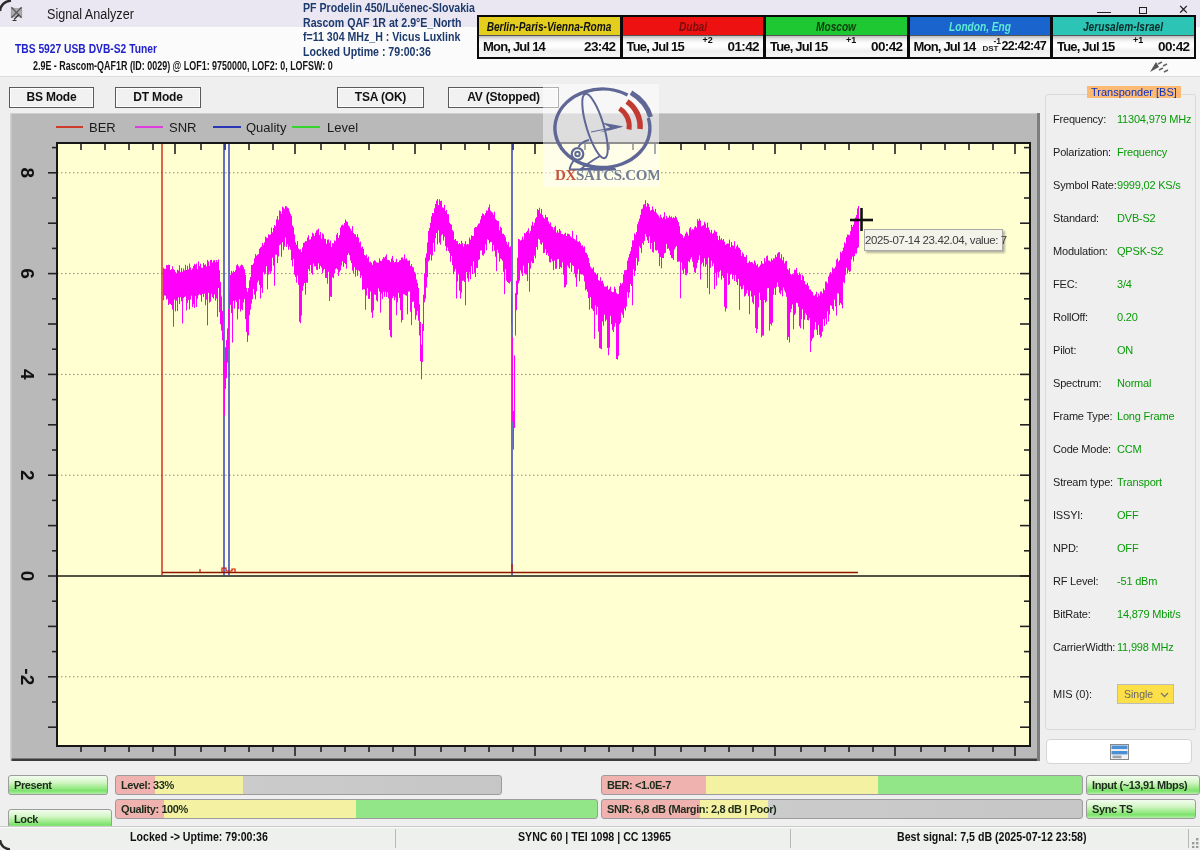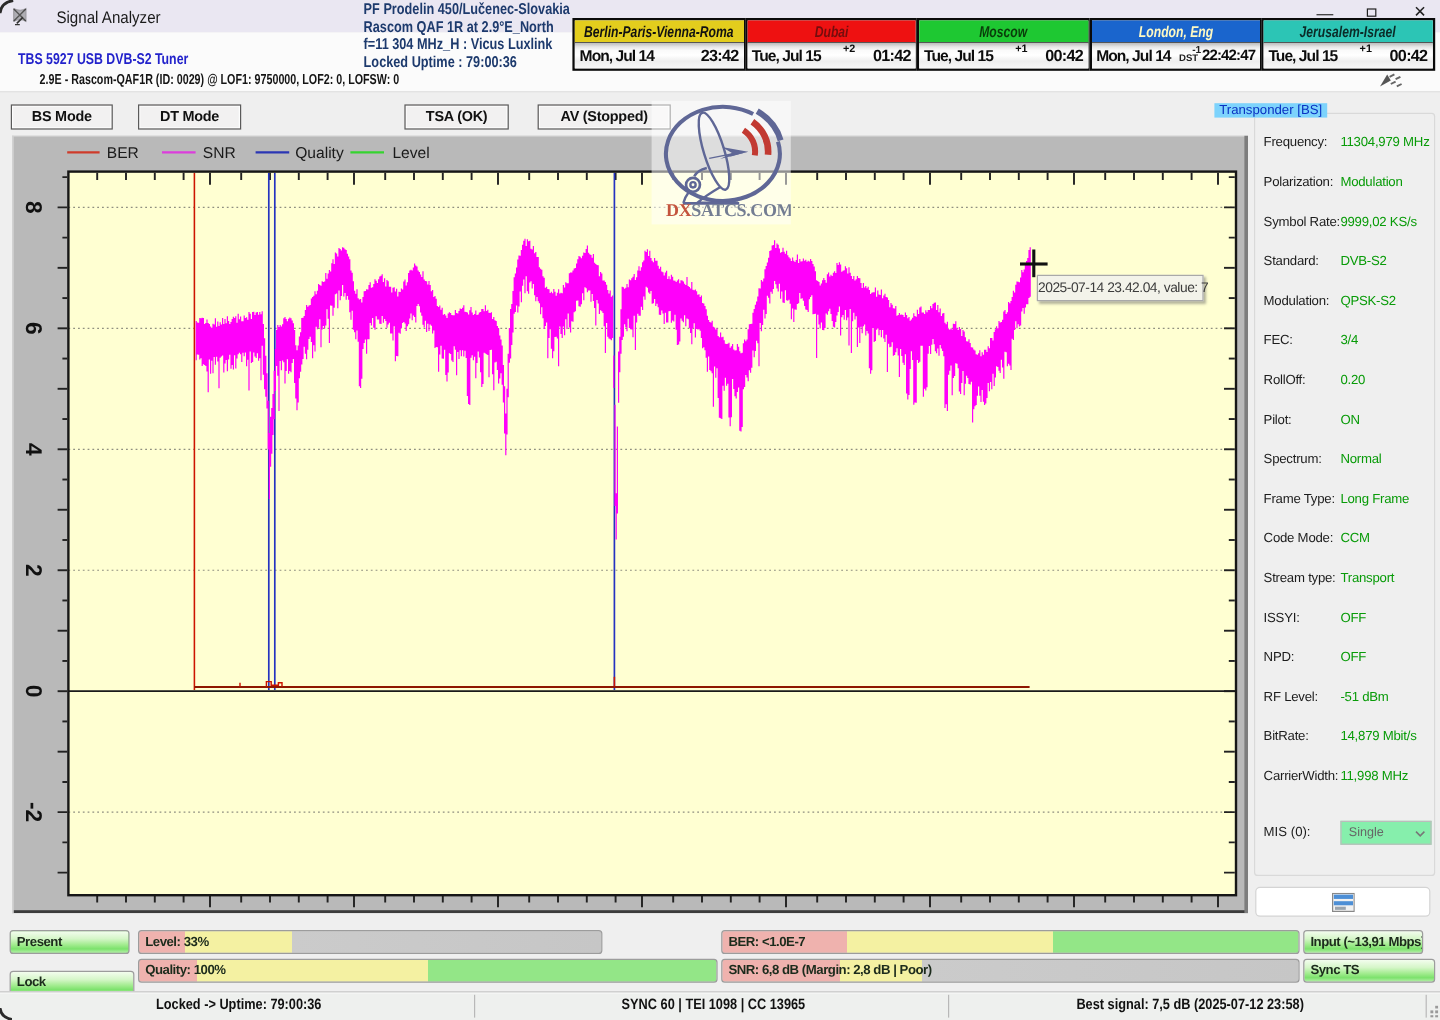--- a/index.html
+++ b/index.html
@@ -20,25 +20,25 @@
 .ct { position:absolute; right:4px; top:3px; font-size:13.5px; letter-spacing:-0.6px;}
 .sup { position:absolute; left:80px; top:-1px; font-size:9px; }
 .dst { position:absolute; left:73px; top:8px; font-size:8px; color:#222;}
 .supm { position:absolute; left:11px; top:-8px; font-size:8.5px;}
 .tab { position:absolute; top:87px; height:21px; background:#f2f1f1; border:1px solid #5a5a5a; box-shadow:inset 0 0 0 1px #fdfdfd; font-size:12px; font-weight:bold; color:#111; text-align:center; line-height:19px; letter-spacing:-0.2px;}
 .tabactive { top:84px; height:25px; background:#ffffff; border:1px solid #3c3c3c; line-height:24px;margin-top:32px; }
 #chartpanel { left:10px; top:113px; width:1030px; height:483px; }
 #logo { left:543px; top:84px; width:116px; height:103px; background:rgba(255,255,255,0.52); }
 #tooltip { left:864px; top:229px; width:139px; height:22px; background:#f3f3ea; border:1px solid #a9a9a9; box-shadow:2px 2px 2px rgba(90,90,90,0.45); font-size:11.5px; color:#3c3c3c; line-height:20px; text-align:center; letter-spacing:-0.4px; white-space:nowrap;}
 #gbox { left:1045px; top:94px; width:151px; height:636px; border:1px solid #d9d9d9; border-radius:3px; }
-#gboxtitle { left:1012px; top:86px; font-size:11px; color:#0a31c2; background:#7dd3fc; padding:0 4px; }
+#gboxtitle { left:1087px; top:86px; font-size:11px; color:#0a31c2; background:#fdba74; padding:0 4px; }
 .tl { position:absolute; left:1053px; font-size:11px; color:#1c1c1c; letter-spacing:-0.2px;}
 .tv { position:absolute; left:1117px; font-size:11px; font-weight:normal; color:#089b08; letter-spacing:-0.2px; white-space:nowrap;}
 #mislab { left:1053px; top:688px; font-size:11px; color:#1c1c1c; }
-#misdd { left:1117px; top:684px; width:76px; height:20px; background:#86efac; border:1px solid #bcbcbc; font-size:10.5px; color:#666; line-height:18px; padding-left:6px; }
+#misdd { left:1117px; top:684px; width:57px; height:20px; background:#fde047; border:1px solid #bcbcbc; font-size:10.5px; color:#666; line-height:18px; padding-left:6px; }
 
 #savebtn { left:1046px; top:739px; width:146px; height:25px; background:#ffffff; border:1px solid #d4d4d4; border-radius:4px; text-align:center; padding-top:4px; }
 .bar { position:absolute; height:20px; border:1px solid #9c9c9c; border-radius:3px; font-size:11px; font-weight:bold; color:#1c2b1c; line-height:18px; padding-left:5px; letter-spacing:-0.4px; white-space:nowrap; overflow:hidden;}
 .gloss { background-image:linear-gradient(180deg, rgba(255,255,255,0.75) 0%, rgba(255,255,255,0.25) 38%, rgba(255,255,255,0) 55%, rgba(0,0,0,0.05) 100%); }
 #statusbar { left:0; top:826px; width:1200px; height:24px; background:#eef0ee; border-top:1px solid #c9c9c9; box-shadow:inset 0 1px 0 #fafafa; }
 .sbtext { position:absolute; top:830px; font-size:12.5px; font-weight:bold; color:#111; transform:scaleX(0.85); transform-origin:0 0; white-space:nowrap;}
 .sbsep { position:absolute; top:829px; width:1px; height:19px; background:#b8b8b8; }
 </style></head>
 <body>
 <div class="abs" id="titlebar"></div>
@@ -84,21 +84,21 @@
   <div class="ctitle" style="background:#1ec832;color:#0a3d0a">
       <span class="cts">Moscow</span>
     </div>
   <div class="cdate">
       <span class="cd">Tue, Jul 15</span>
       <span class="sup">+1</span>
       <span class="ct">00:42</span>
     </div>
 </div>
 <div class="clock" style="left:907.5px">
-  <div class="ctitle" style="background:#1a65cd;color:#fef9c3">
+  <div class="ctitle" style="background:#1a65cd;color:#5eead4">
       <span class="cts">London, Eng</span>
     </div>
   <div class="cdate">
       <span class="cd">Mon, Jul 14</span>
       <span class="dst">DST<span class="supm">-1</span></span>
       <span class="ct" style="font-size:12.5px;letter-spacing:-0.7px">22:42:47</span>
     </div>
 </div>
 <div class="clock" style="left:1051px">
   <div class="ctitle" style="background:#2cc5b5;color:#0b2b28">
@@ -319,21 +319,21 @@
 <path d="M 62 45.5 L 80.5 42.5 L 66 46.5 Z"></path>
 </g>
 <text x="12" y="96" font-family="Liberation Serif, serif" font-size="15px" font-weight="bold" letter-spacing="-0.3"><tspan fill="#c4543d">DX</tspan><tspan fill="#737d92">SATCS.COM</tspan></text>
 </svg></div>
 <div class="abs" id="tooltip">2025-07-14 23.42.04, value: 7</div>
 <div class="abs" id="gbox"></div>
 <div class="abs" id="gboxtitle">Transponder [BS]</div>
 <div class="tl" style="top:113px">Frequency:</div>
 <div class="tv" style="top:113px">11304,979 MHz</div>
 <div class="tl" style="top:146px">Polarization:</div>
-<div class="tv" style="top:146px">Modulation</div>
+<div class="tv" style="top:146px">Frequency</div>
 <div class="tl" style="top:179px">Symbol Rate:</div>
 <div class="tv" style="top:179px">9999,02 KS/s</div>
 <div class="tl" style="top:212px">Standard:</div>
 <div class="tv" style="top:212px">DVB-S2</div>
 <div class="tl" style="top:245px">Modulation:</div>
 <div class="tv" style="top:245px">QPSK-S2</div>
 <div class="tl" style="top:278px">FEC:</div>
 <div class="tv" style="top:278px">3/4</div>
 <div class="tl" style="top:311px">RollOff:</div>
 <div class="tv" style="top:311px">0.20</div>
@@ -364,21 +364,21 @@
     </svg></div>
 <div class="abs" id="savebtn"><svg width="19" height="16" viewBox="0 0 19 16">
 <rect x="0.5" y="0.5" width="18" height="15" fill="#f2f2f2" stroke="#888"></rect>
 <rect x="1.5" y="1.5" width="16" height="3.6" fill="#4d8fd6"></rect>
 <rect x="1.5" y="7" width="16" height="3.4" fill="#4d8fd6"></rect>
 <rect x="2.5" y="11.6" width="9" height="2.6" fill="#9aa4ae"></rect>
 </svg></div>
 <div class="abs bar gloss" style="left:8px;top:775px;width:100px;background-color:#8ce47e;background-image:linear-gradient(180deg,#f3fdee 0%,#d5f6c8 35%,#a3ec90 62%,#7ce26c 82%,#b4efa8 100%);">Present</div>
 <div class="abs bar gloss" style="left:115px;top:775px;width:387px;background-image:linear-gradient(90deg,#efb2ae 0,#efb2ae 10%,#f4f1a2 10%,#f4f1a2 33%,#cbcbcb 33%,#c6c6c6 100%);">Level: 33%</div>
 <div class="abs bar gloss" style="left:601px;top:775px;width:482px;background-image:linear-gradient(90deg,#efb2ae 0,#efb2ae 21.6%,#f4f1a2 21.6%,#f4f1a2 57.4%,#93e687 57.4%,#93e687 100%);">BER: &lt;1.0E-7</div>
-<div class="abs bar gloss" style="left:1086px;top:775px;width:100px;background-image:linear-gradient(180deg,#f3fdee 0%,#d5f6c8 35%,#a3ec90 62%,#7ce26c 82%,#b4efa8 100%);">Input (~13,91 Mbps)</div>
+<div class="abs bar gloss" style="left:1086px;top:775px;width:114px;background-image:linear-gradient(180deg,#f3fdee 0%,#d5f6c8 35%,#a3ec90 62%,#7ce26c 82%,#b4efa8 100%);">Input (~13,91 Mbps)</div>
 <div class="abs bar gloss" style="left:8px;top:809px;width:104px;background-image:linear-gradient(180deg,#f3fdee 0%,#d5f6c8 35%,#a3ec90 62%,#7ce26c 82%,#b4efa8 100%);">Lock</div>
 <div class="abs bar gloss" style="left:115px;top:799px;width:483px;background-image:linear-gradient(90deg,#efb2ae 0,#efb2ae 10%,#f4f1a2 10%,#f4f1a2 50%,#93e687 50%,#93e687 100%);">Quality: 100%</div>
 <div class="abs bar gloss" style="left:601px;top:799px;width:482px;background-image:linear-gradient(90deg,#efb2ae 0,#efb2ae 20.5%,#f4f1a2 20.5%,#f4f1a2 34.6%,#cbcbcb 34.6%,#c6c6c6 100%);">SNR: 6,8 dB (Margin: 2,8 dB | Poor)</div>
 <div class="abs bar gloss" style="left:1086px;top:799px;width:110px;background-image:linear-gradient(180deg,#f3fdee 0%,#d5f6c8 35%,#a3ec90 62%,#7ce26c 82%,#b4efa8 100%);">Sync TS</div>
 <div class="abs" id="statusbar"></div>
 <div class="sbtext" style="left:130px">Locked -&gt; Uptime: 79:00:36</div>
 <div class="sbtext" style="left:518px">SYNC 60 | TEI 1098 | CC 13965</div>
 <div class="sbtext" style="left:897px">Best signal: 7,5 dB (2025-07-12 23:58)</div>
 <div class="sbsep" style="left:395px"></div>
 <div class="sbsep" style="left:790px"></div>

